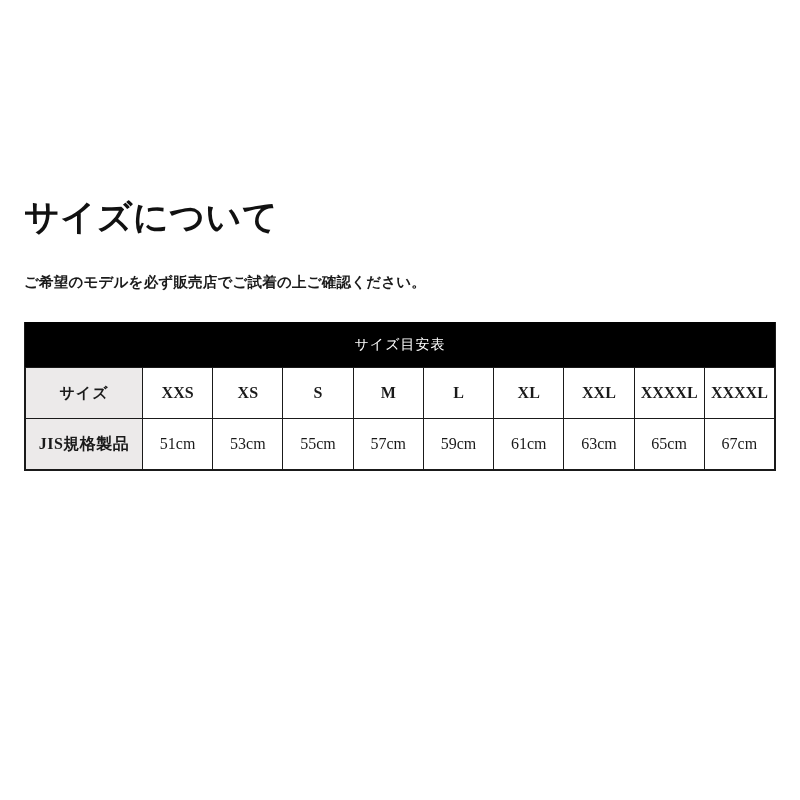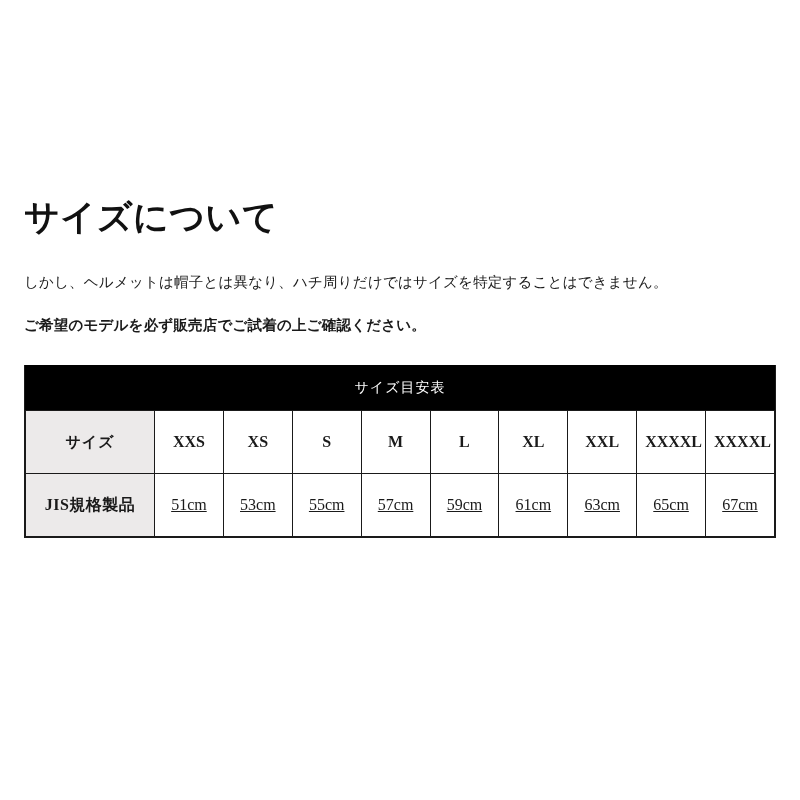--- a/index.html
+++ b/index.html
@@ -66,55 +66,53 @@
     box-sizing: border-box;
   }
   table.size-table td,
   table.size-table th {
     border: 1px solid #1a1a1a;
     text-align: center;
     vertical-align: middle;
     font-weight: 400;
     font-size: 15px;
     height: 46px;
-    padding: 8px;
+    padding: 2px;
   }
   table.size-table .rowhead {
     background: #eceaea;
     font-weight: 700;
     font-size: 15px;
     width: 112px;
     letter-spacing: 1px;
   }
   table.size-table .rowhead.serif {
     font-family: Liberation Serif, serif;
     font-size: 16px;
     letter-spacing: 0.5px;
   }
   table.size-table tbody tr.values td {
     font-family: "Liberation Serif", "DejaVu Serif", serif;
     font-size: 16px;
-    text-decoration: underline;
   }
   table.size-table thead th.colhead {
     font-family: "Liberation Serif", "DejaVu Serif", serif;
     font-size: 16px;
     font-weight: 700;
     background: #ffffff;
   }
 </style>
 </head>
 <body>
 
 <div class="page">
   <div class="content">
 
     <h1 class="page-title">サイズについて</h1>
 
-    <p class="para">しかし、ヘルメットは帽子とは異なり、ハチ周りだけではサイズを特定することはできません。</p>
     <p class="para bold">ご希望のモデルを必ず販売店でご試着の上ご確認ください。</p>
 
     <div class="table-wrap">
       <table class="size-table">
         <caption>サイズ目安表</caption>
         <thead>
           <tr>
             <th class="rowhead">サイズ</th>
             <th class="colhead">XXS</th>
             <th class="colhead">XS</th>

